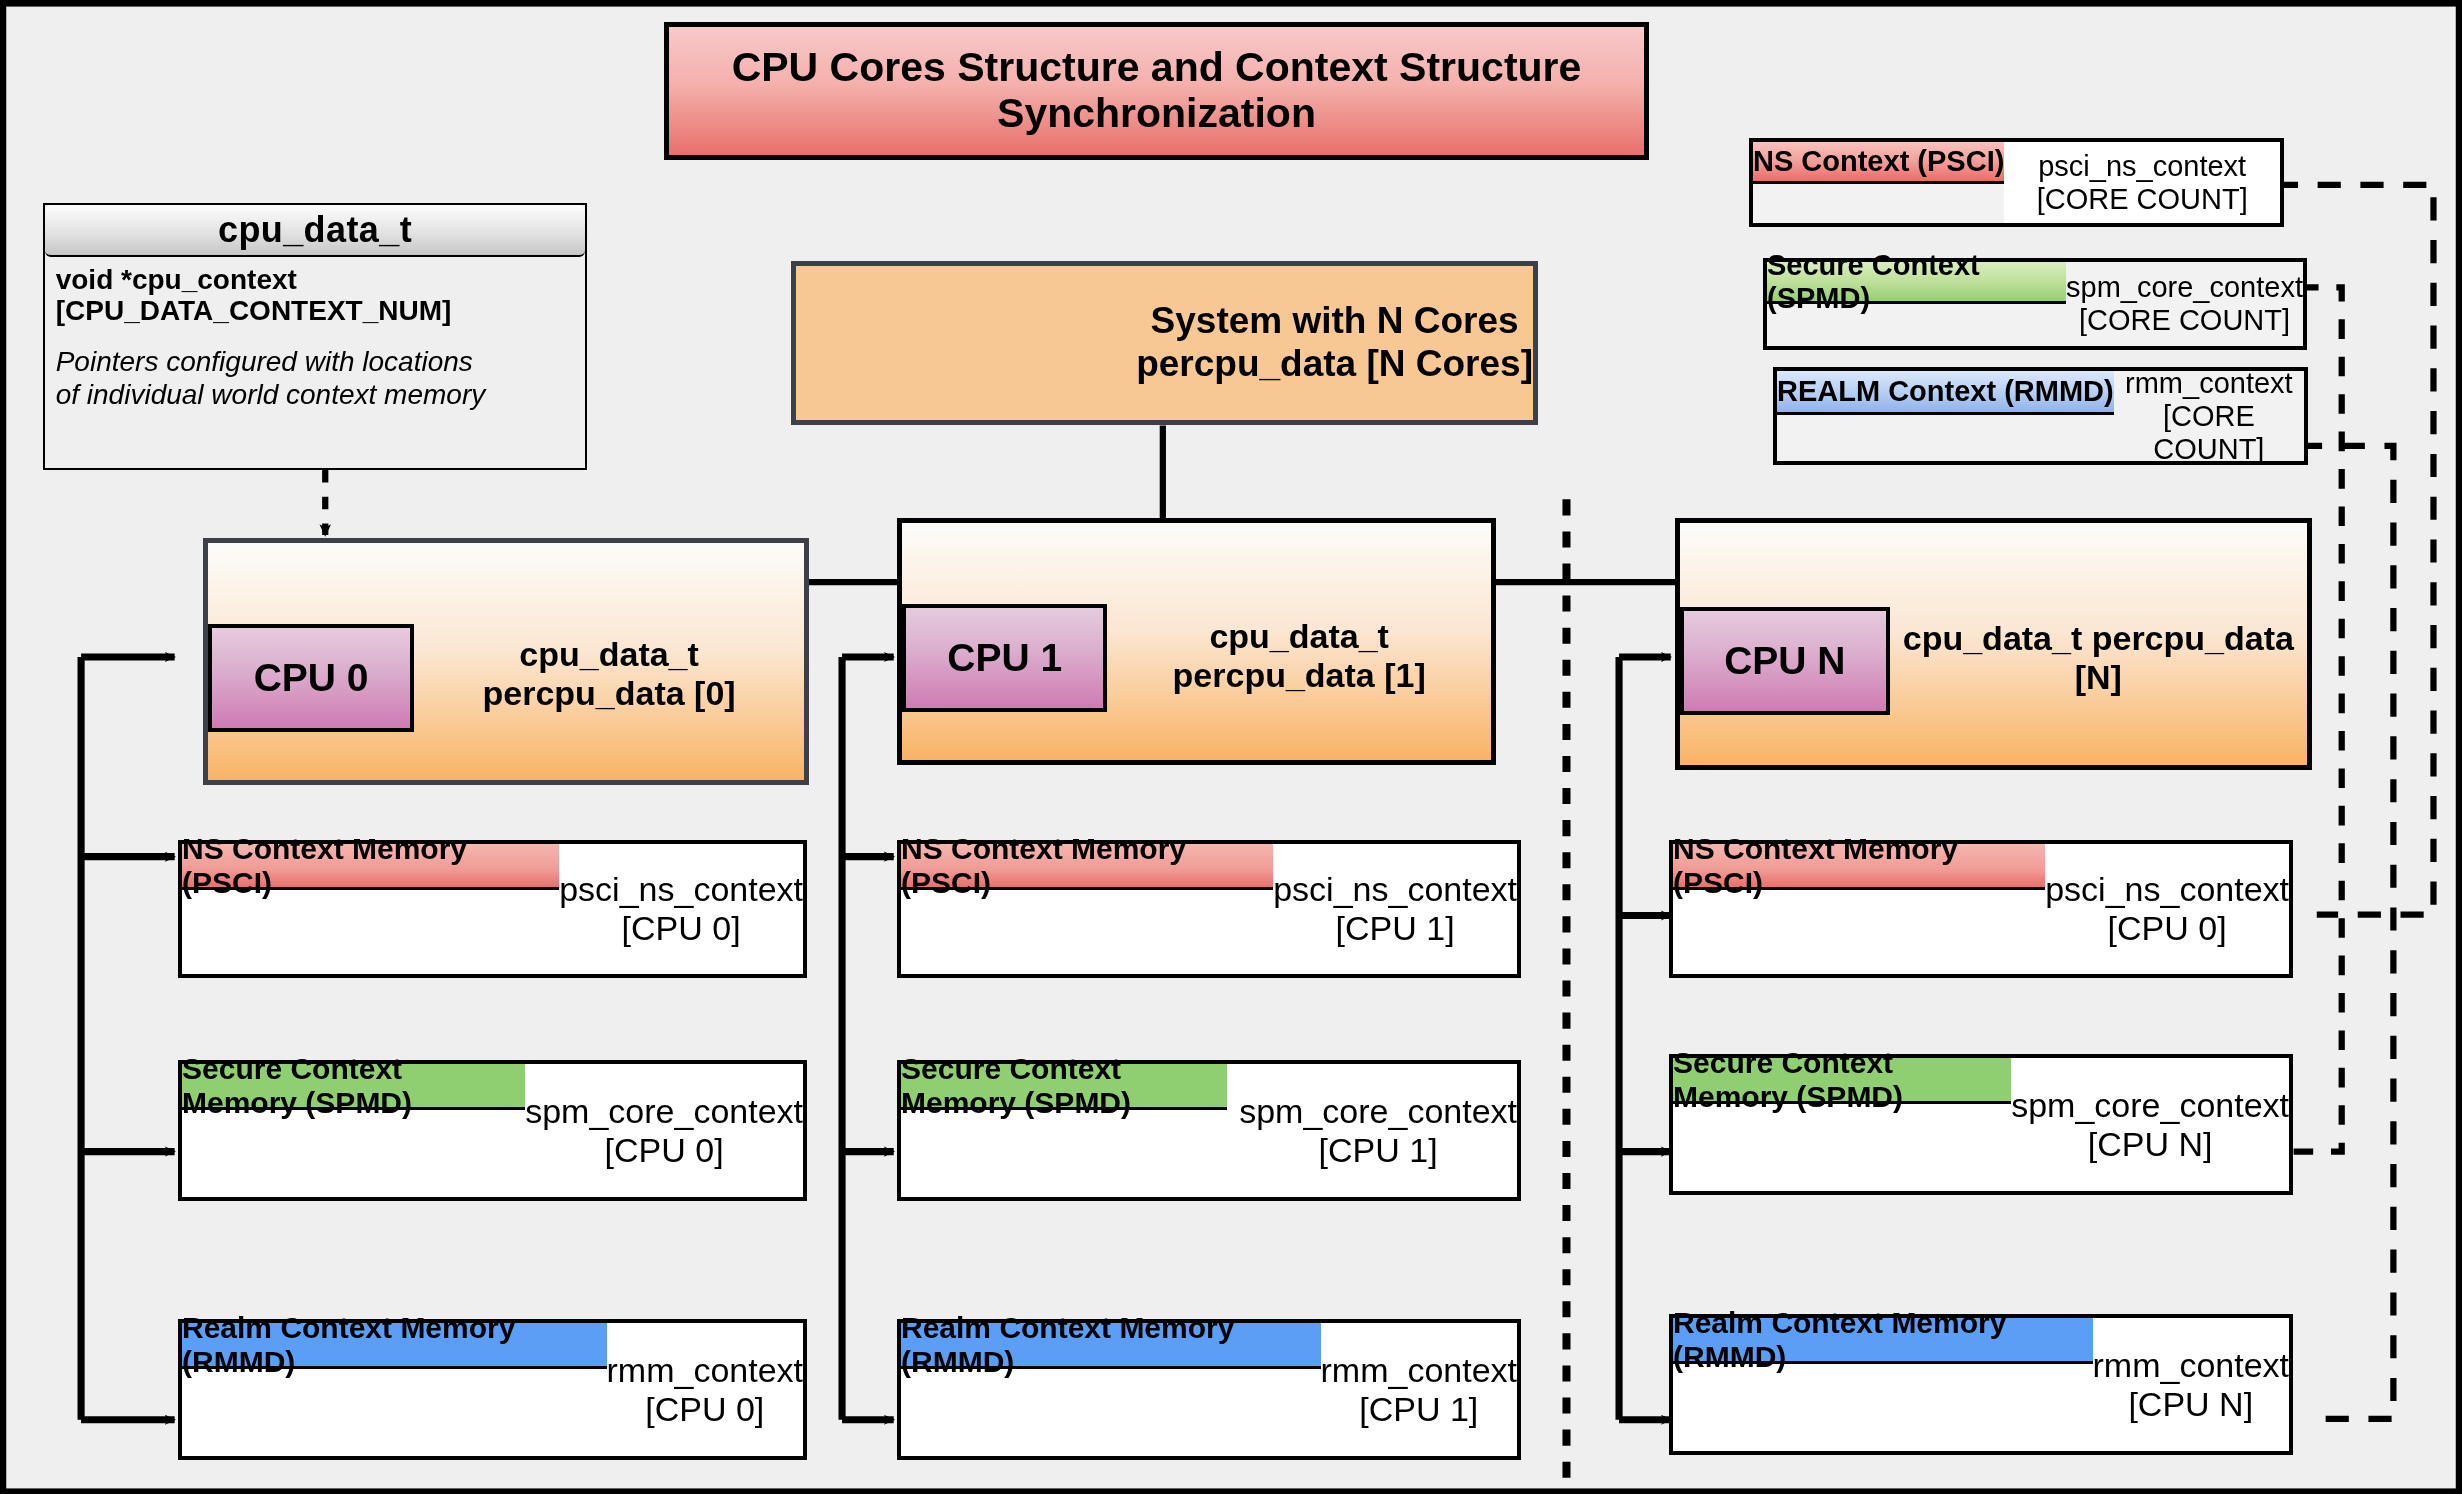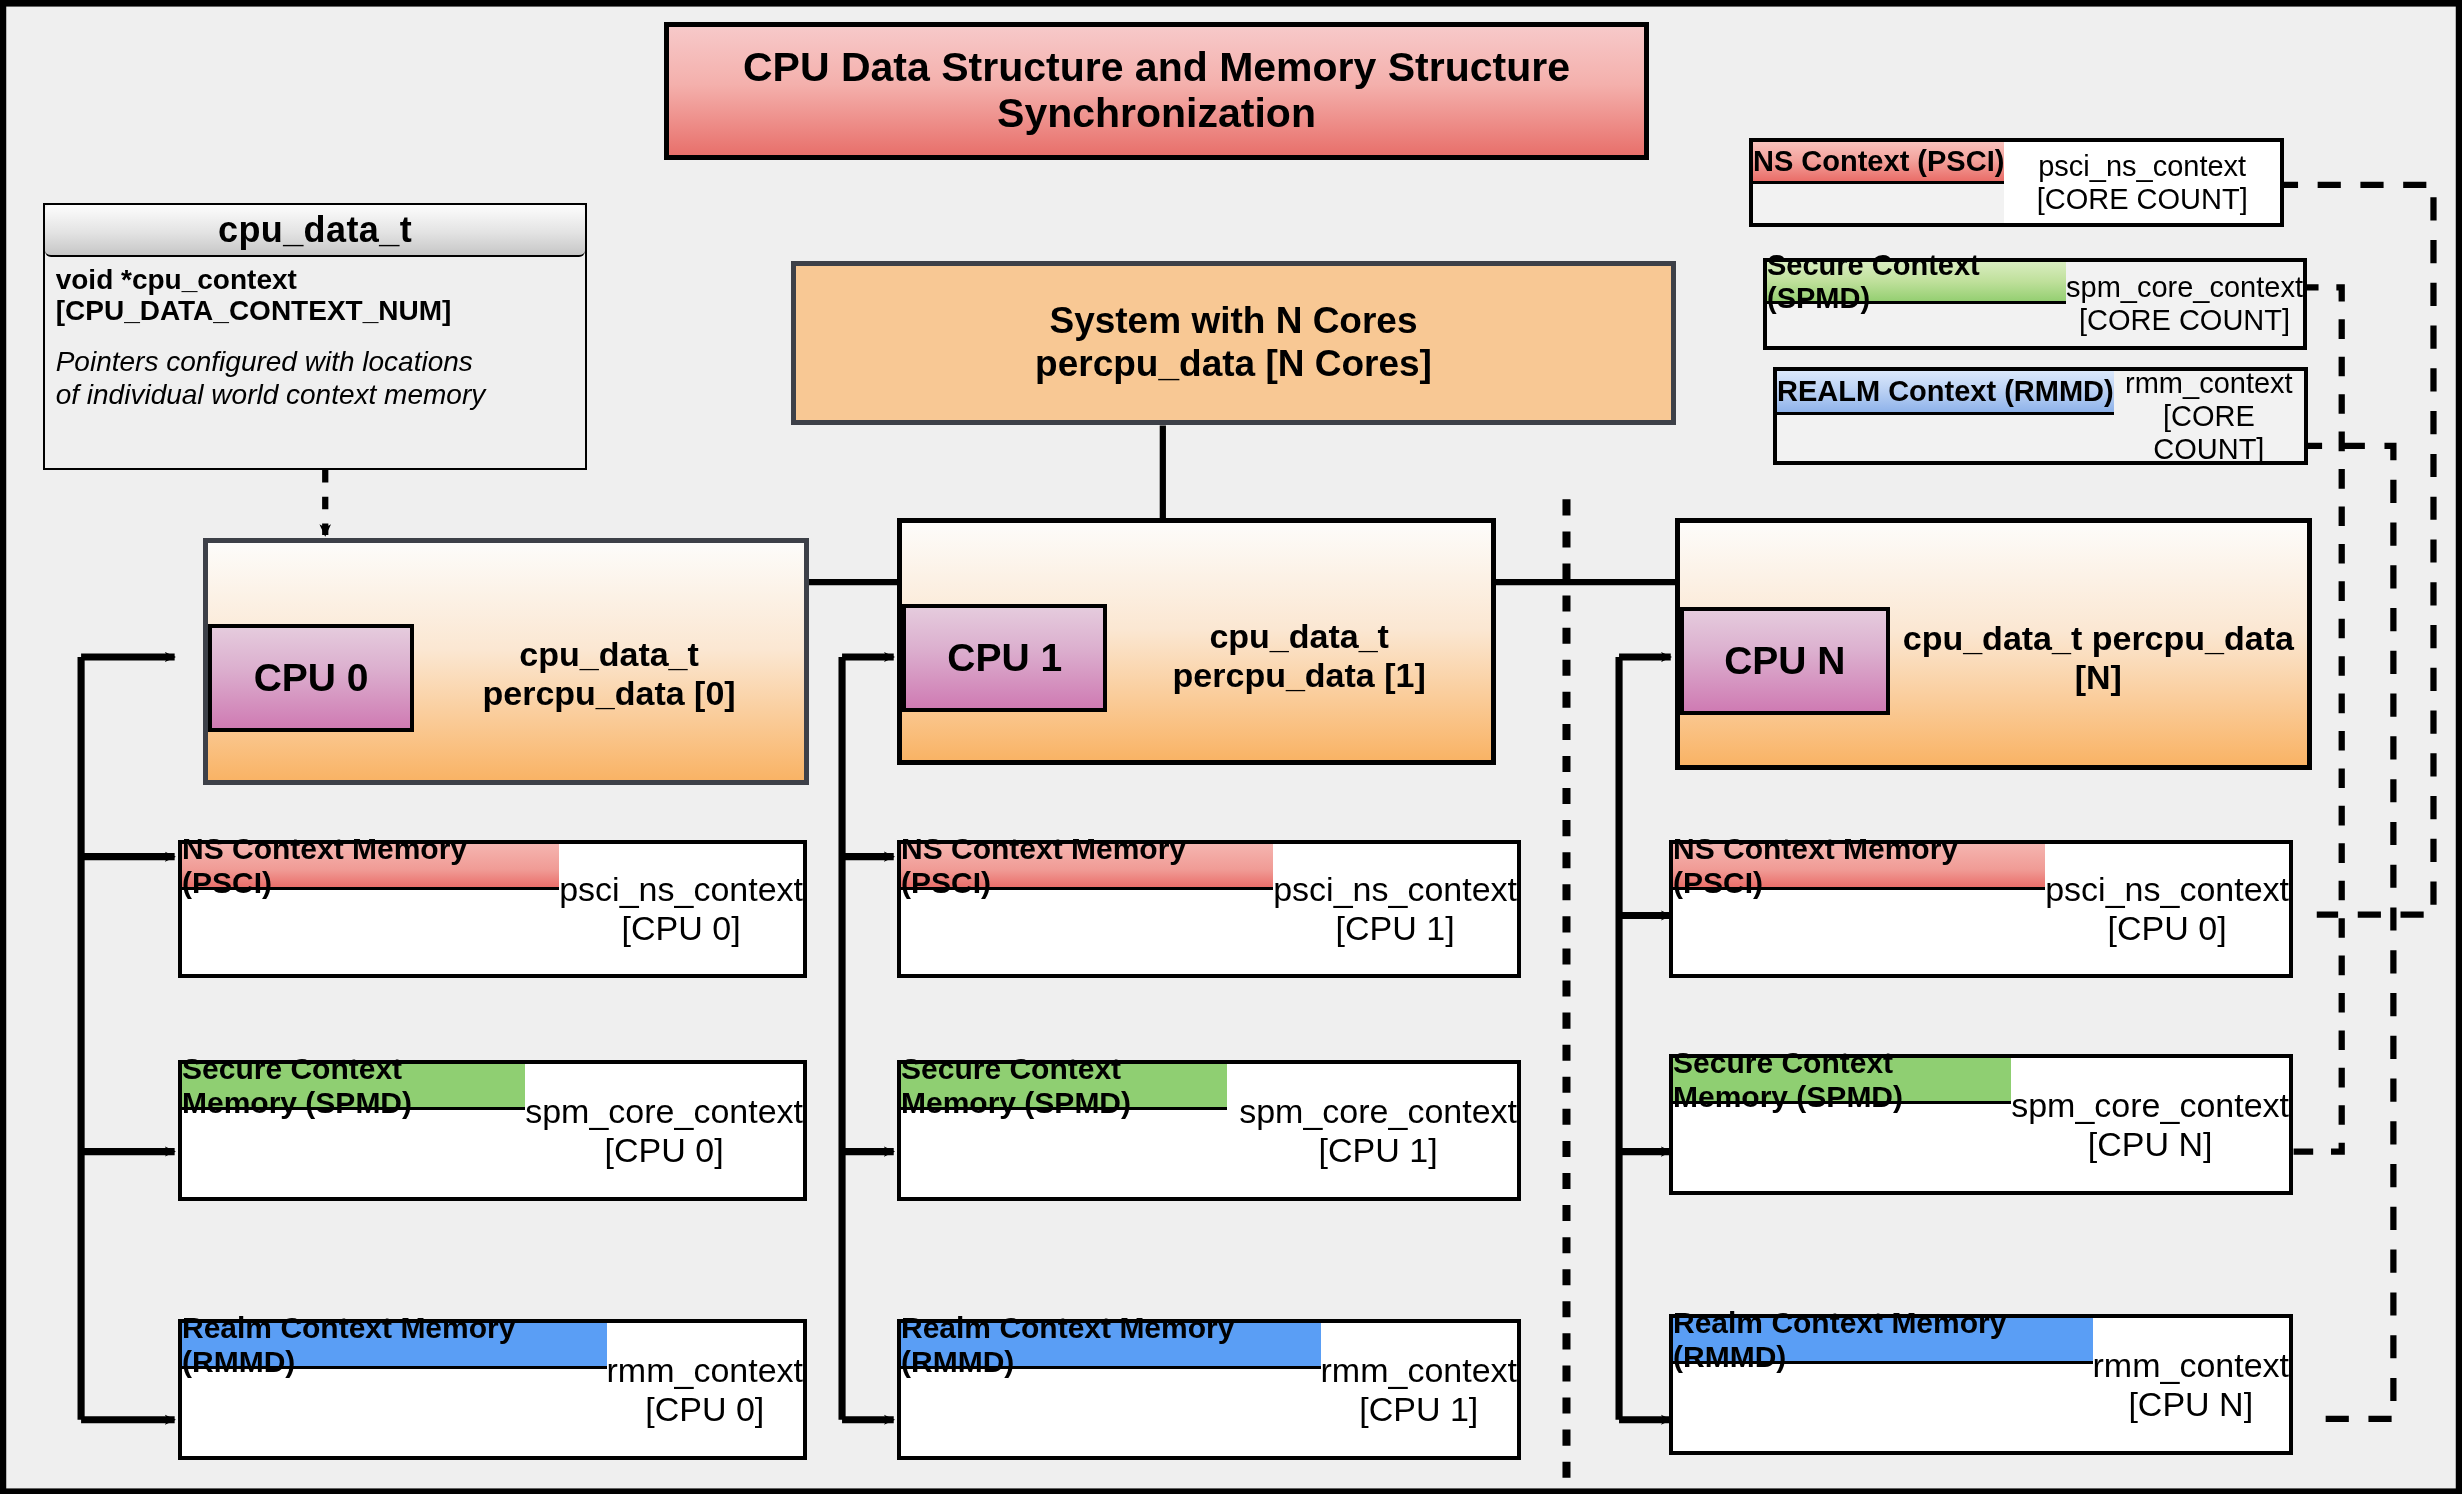--- a/index.html
+++ b/index.html
@@ -127,36 +127,36 @@
 
     <path d="M2553,207 L2731,207 L2731,1026 L2600,1026" stroke="#000" stroke-width="7" stroke-dasharray="26 22" fill="none"></path>
 
     <path d="M2580,500 L2686,500 L2686,1592 L2600,1592" stroke="#000" stroke-width="7" stroke-dasharray="26 22" fill="none"></path>
 
     <path d="M2580,322 L2628,322 L2628,1292 L2563,1292" stroke="#000" stroke-width="7" stroke-dasharray="22 20" fill="none"></path>
   </svg>
 
   <div class="node title-box" style="left:664px;top:22px;width:985px;height:138px;font-size:41px;padding:0 16px;">
     <div>
-      <span>CPU Data Structure and Memory Structure</span><br>
+      <span>CPU Cores Structure and Context Structure</span><br>
       <span>Synchronization</span>
     </div>
   </div>
 
   <div class="node uml" style="left:43px;top:203px;width:544px;height:267px;">
     <div class="uml-head" style="height:50px;font-size:36px;border-radius:6px;">cpu_data_t</div>
     <div class="uml-body" style="font-size:28px;">
       <span class="b">void  *cpu_context</span>
       <span class="b">[CPU_DATA_CONTEXT_NUM]</span>
       <span class="i">Pointers configured with locations</span>
       <span class="i" style="margin-top:0">of individual world context memory</span>
     </div>
   </div>
 
-  <div class="node sys-box" style="left:791px;top:261px;width:885px;height:164px;font-size:37px;">
+  <div class="node sys-box" style="left:791px;top:261px;width:747px;height:164px;font-size:37px;justify-content:flex-end;">
     <div>
       <span>System with N Cores</span><br>
       <span>percpu_data [N Cores]</span>
     </div>
   </div>
 
   <div class="node ctx legend white-body" style="left:1749px;top:138px;width:535px;height:89px;">
     <div class="ctx-head h-ns-grad" style="height:39px;font-size:29px;">NS Context  (PSCI)</div>
     <div class="ctx-body" style="font-size:29px;">psci_ns_context [CORE COUNT]</div>
   </div>

